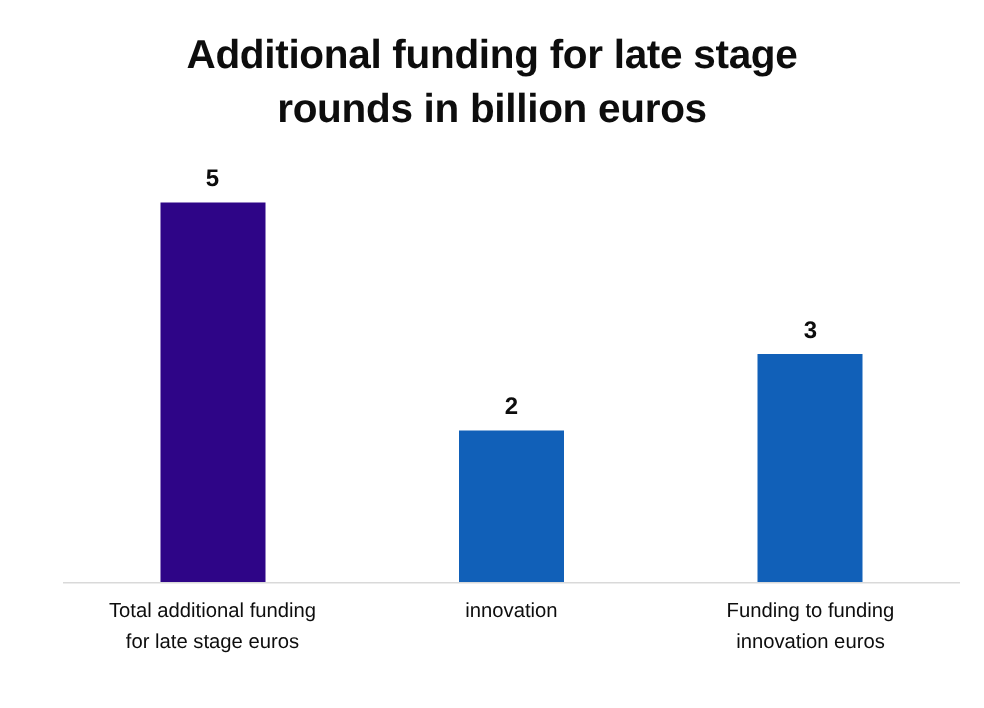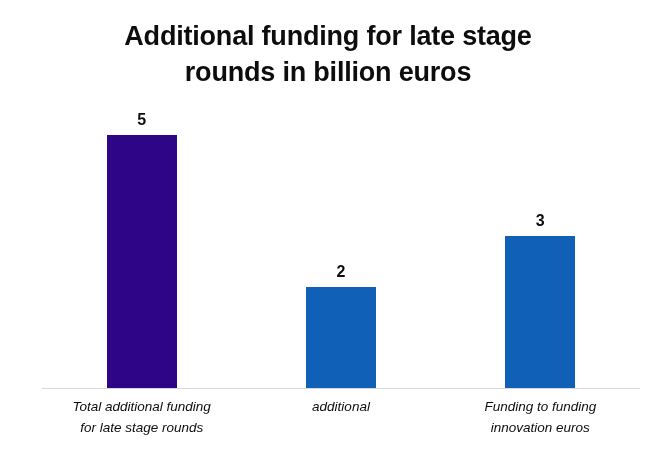--- a/index.html
+++ b/index.html
@@ -102,21 +102,20 @@
   .cat-label {
     position: absolute;
     top: 0;
     font-size: 13.5px;
     line-height: 21px;
     font-weight: 400;
     color: #0d0d0d;
     text-align: center;
     padding: 0 4px;
     box-sizing: border-box;
-    font-style: italic;
   }
 </style>
 </head>
 <body>
 
 <div id="chart-root">
 
   <div class="chart-title">Additional funding for late stage
 rounds in billion euros</div>
 
@@ -140,25 +139,25 @@
         <div class="bar" style="height: 151.579px; background: rgb(17, 96, 184);"></div>
         <div class="bar-value" style="bottom: 157.579px;">3</div>
       </div>
 
     </div>
 
     <div class="cat-labels">
 
       <div class="cat-label" style="left:0px;width:199.33px;">
         <div>Total additional funding</div>
-        <div>for late stage rounds</div>
+        <div>for late stage euros</div>
       </div>
 
       <div class="cat-label" style="left:199.33px;width:199.33px;">
-        <div>additional</div>
+        <div>innovation</div>
       </div>
 
       <div class="cat-label" style="left:398.66px;width:199.33px;">
         <div>Funding to funding</div>
         <div>innovation euros</div>
       </div>
 
     </div>
 
   </div>

